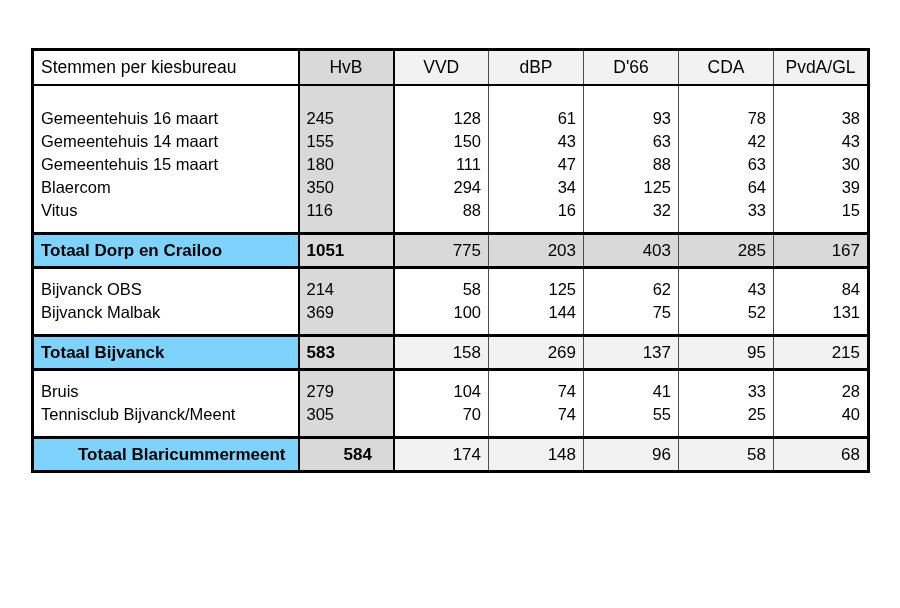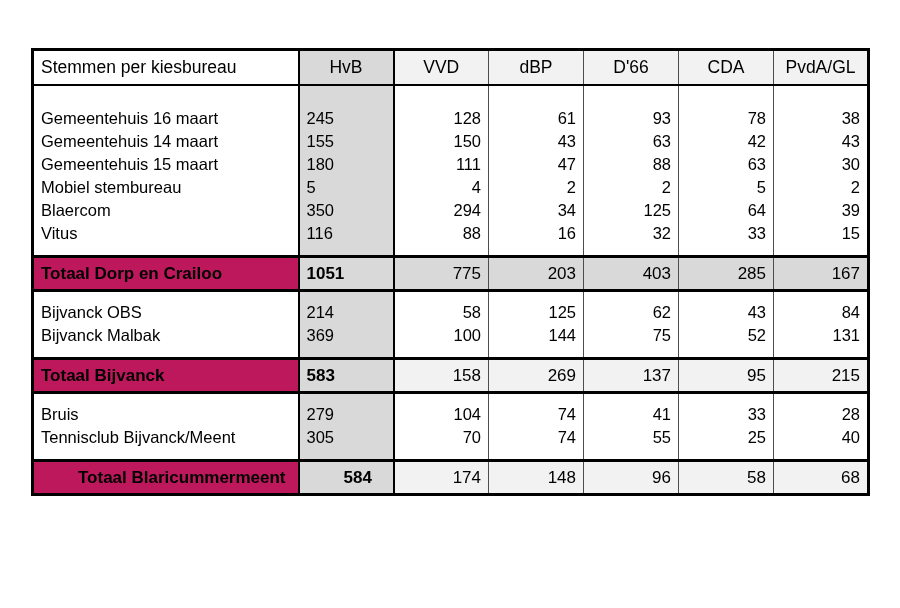--- a/index.html
+++ b/index.html
@@ -103,21 +103,21 @@
   tr.spacer-tall td { height: 22px; line-height: 22px; font-size: 1px; }
 
   
   tr.total td {
     height: 31px;
     line-height: 31px;
     font-size: 17px;
     border-top: 3px solid #000;
     border-bottom: 3px solid #000;
   }
-  tr.total td.label { font-weight: bold; background: #be185d; }
+  tr.total td.label { font-weight: bold; background: #7dd3fc; }
   tr.total td.hvb   { font-weight: bold; background: #d9d9d9; }
   tr.total td.num   { font-weight: normal; }
 
   tr.total.shade-dark td.num  { background: #d9d9d9; }
   tr.total.shade-light td.num { background: #f2f2f2; }
 
   tr.last-total td { border-bottom: none; padding-left: 44px; }
 </style>
 </head>
 <body>
@@ -175,29 +175,20 @@
         <tr>
           <td class="label">Gemeentehuis 15 maart</td>
           <td class="hvb">180</td>
           <td class="num">111</td>
           <td class="num">47</td>
           <td class="num">88</td>
           <td class="num">63</td>
           <td class="num">30</td>
         </tr>
         <tr>
-          <td class="label">Mobiel stembureau</td>
-          <td class="hvb">5</td>
-          <td class="num">4</td>
-          <td class="num">2</td>
-          <td class="num">2</td>
-          <td class="num">5</td>
-          <td class="num">2</td>
-        </tr>
-        <tr>
           <td class="label">Blaercom</td>
           <td class="hvb">350</td>
           <td class="num">294</td>
           <td class="num">34</td>
           <td class="num">125</td>
           <td class="num">64</td>
           <td class="num">39</td>
         </tr>
         <tr>
           <td class="label">Vitus</td>

